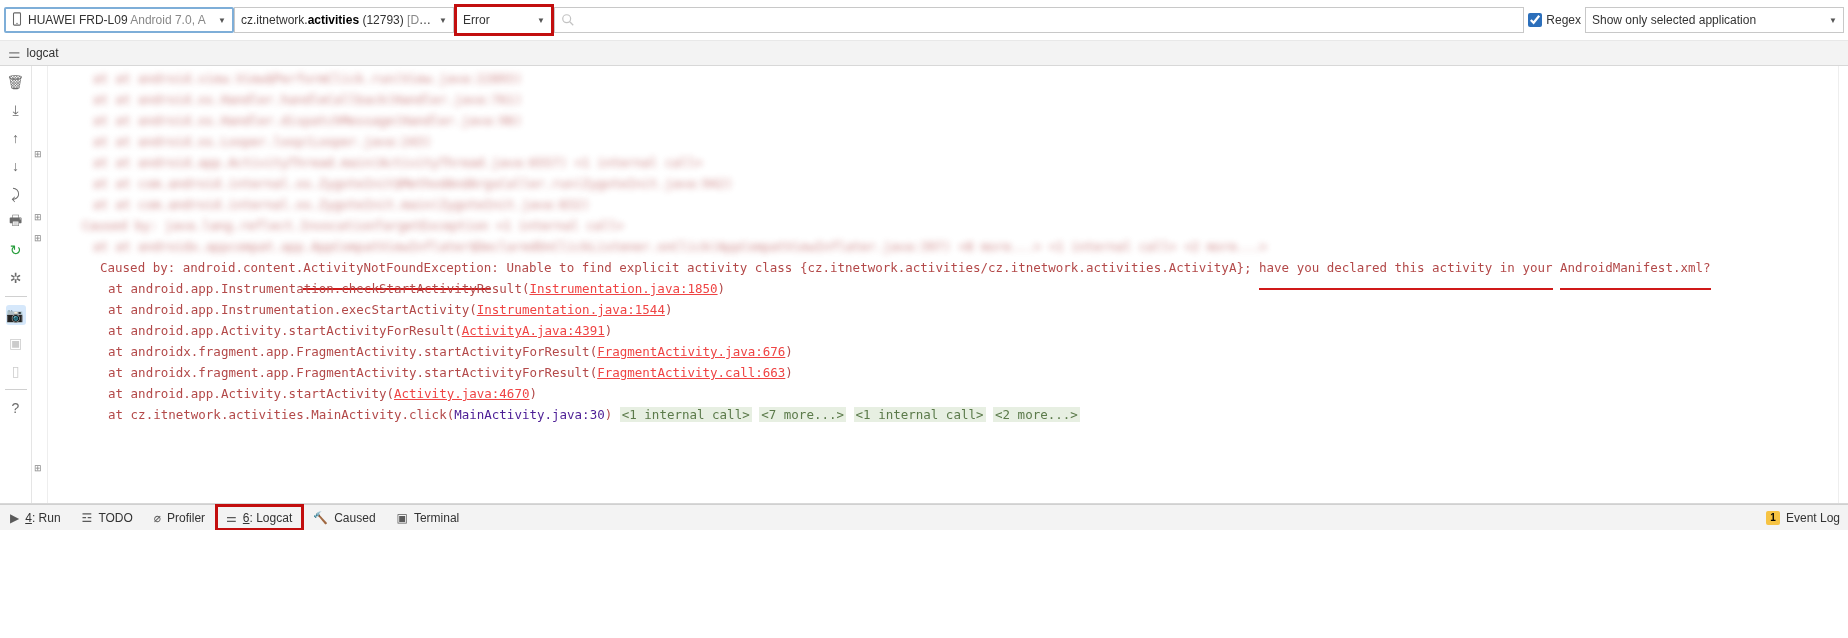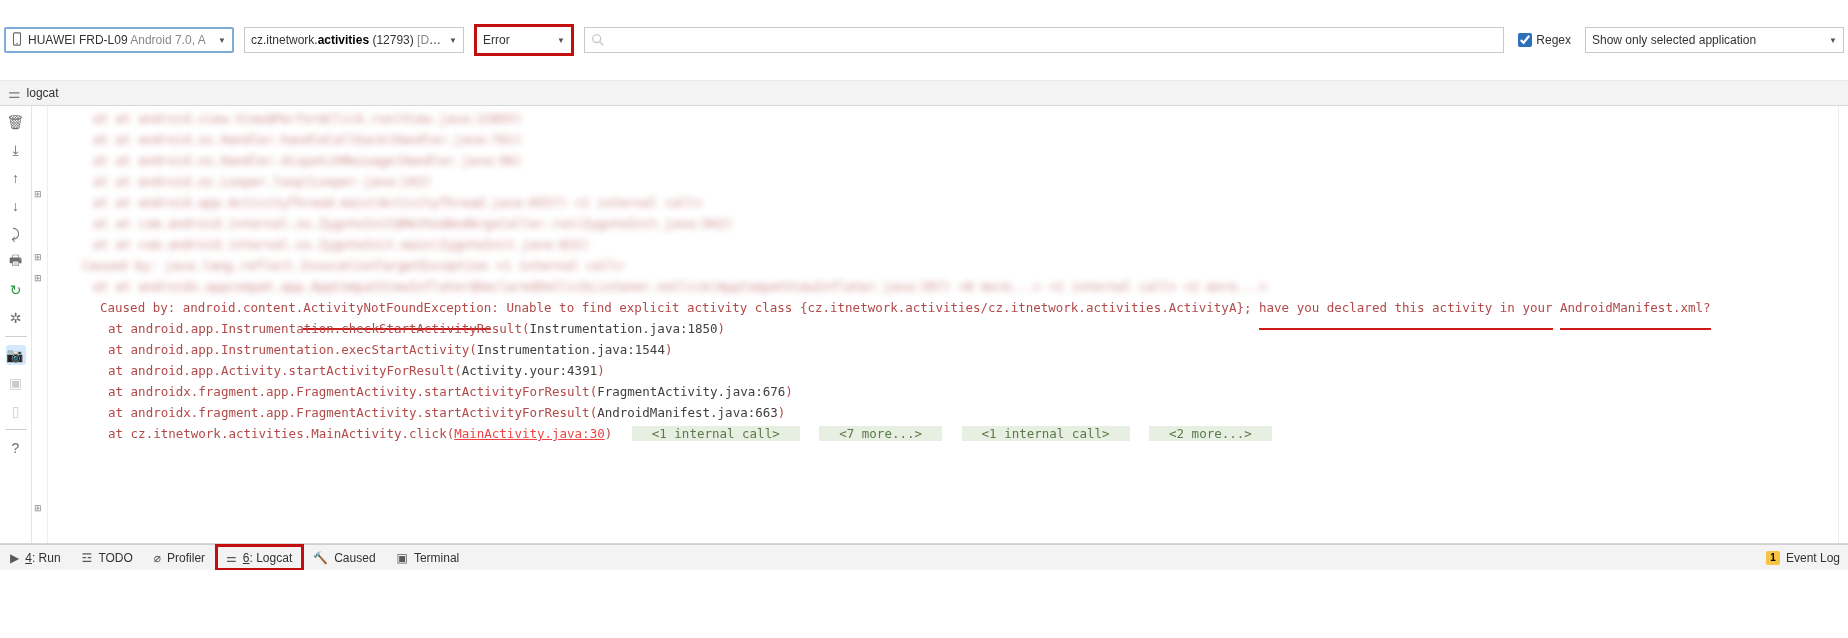--- a/index.html
+++ b/index.html
@@ -9,22 +9,22 @@
     background: #fff;
     color: #333;
     width: 1848px;
     overflow-x: hidden;
   }
 
   
   .top-bar {
     display: flex;
     align-items: center;
-    padding: 24px 4px;
-    gap: 10px;
+    padding: 4px 4px;
+    gap: 0;
     background: #fff;
     border-bottom: 1px solid #e8e8e8;
   }
   .dd { 
     display: flex; align-items: center; gap: 6px;
     border: 1px solid #c8c8c8; background: #fff;
     height: 26px; padding: 0 6px; cursor: pointer;
     position: relative;
   }
   .dd.device {
@@ -106,23 +106,23 @@
     color: #b34949;
     overflow-x: hidden;
     white-space: nowrap;
   }
   .log .line { white-space: nowrap; }
   .log .pad-at { display:inline-block; width: 56px; text-align: right; }
   .log .blurred {
     filter: blur(3px);
     opacity: .65;
   }
-  .log .link { color: #404040; cursor: pointer; }
-  .log .blue-link { text-decoration: underline; color: #ef4444; cursor: pointer; }
-  .log .gray-note { background: #e7efe2; color: #5b7a4a; padding: 0 20px; margin-left: 12px; }
+  .log .link { text-decoration: underline; color: #ef4444; cursor: pointer; }
+  .log .blue-link { color: #4c1d95; cursor: pointer; }
+  .log .gray-note { background: #e7efe2; color: #5b7a4a; padding: 0 2px; }
   .log .red-under { border-bottom: 2.4px solid #d01919; padding-bottom: 13px; }
   .log .caused { padding-left: 40px; }
   .log .exc-line { display: block; padding-left: 8px; padding-right: 6px; text-align: justify; white-space: normal; }
 
   .right-strip {
     width: 10px;
     background: #fff;
     border-left: 1px solid #eee;
   }
 
@@ -241,23 +241,24 @@
     <div class="line blurred" style="padding-left:30px"><span>Caused by: java.lang.reflect.InvocationTargetException &lt;1 internal call&gt;</span></div>
     <div class="line blurred"><span class="pad-at">at</span> <span>at androidx.appcompat.app.AppCompatViewInflater$DeclaredOnClickListener.onClick(AppCompatViewInflater.java:397) &lt;8 more...&gt; &lt;1 internal call&gt; &lt;2 more...&gt;</span></div>
 
     <div class="exc-line">
       <span class="caused">Caused by: android.content.</span><span class="red-under">ActivityNotFoundException</span><span>: </span><span>Unable to find explicit activity class {cz.itnetwork.activities/cz.itnetwork.activities.ActivityA}; </span><span class="red-under">have you declared this activity in your</span>
       <span class="red-under">AndroidManifest.xml?</span>
     </div>
 
     <div class="line"><span class="pad-at"></span><span>at android.app.Instrumentation.checkStartActivityResult(</span><span class="link">Instrumentation.java:1850</span><span>)</span></div>
     <div class="line"><span class="pad-at"></span><span>at android.app.Instrumentation.execStartActivity(</span><span class="link">Instrumentation.java:1544</span><span>)</span></div>
-    <div class="line"><span class="pad-at"></span><span>at android.app.Activity.startActivityForResult(</span><span class="link">Activity.your:4391</span><span>)</span></div>
+    <div class="line"><span class="pad-at"></span><span>at android.app.Activity.startActivityForResult(</span><span class="link">ActivityA.java:4391</span><span>)</span></div>
     <div class="line"><span class="pad-at"></span><span>at androidx.fragment.app.FragmentActivity.startActivityForResult(</span><span class="link">FragmentActivity.java:676</span><span>)</span></div>
-    <div class="line"><span class="pad-at"></span><span>at androidx.fragment.app.FragmentActivity.startActivityForResult(</span><span class="link">AndroidManifest.java:663</span><span>)</span></div>
+    <div class="line"><span class="pad-at"></span><span>at androidx.fragment.app.FragmentActivity.startActivityForResult(</span><span class="link">FragmentActivity.call:663</span><span>)</span></div>
+    <div class="line"><span class="pad-at"></span><span>at android.app.Activity.startActivity(</span><span class="link">Activity.java:4670</span><span>)</span></div>
 
     <div class="line">
       <span class="pad-at"></span><span>at cz.itnetwork.activities.MainActivity.click(</span><span class="blue-link">MainActivity.java:30</span><span>) </span>
       <span class="gray-note">&lt;1 internal call&gt;</span>
       <span class="gray-note">&lt;7 more...&gt;</span>
       <span class="gray-note">&lt;1 internal call&gt;</span>
       <span class="gray-note">&lt;2 more...&gt;</span>
     </div>
   </div>
 

